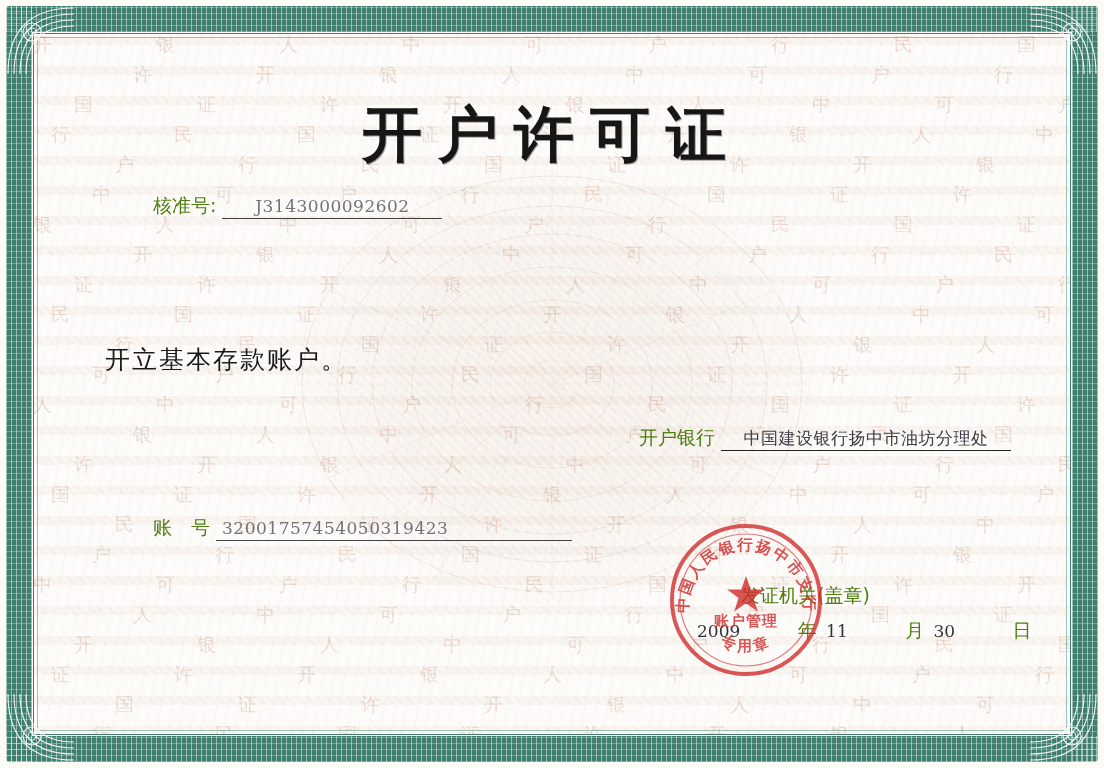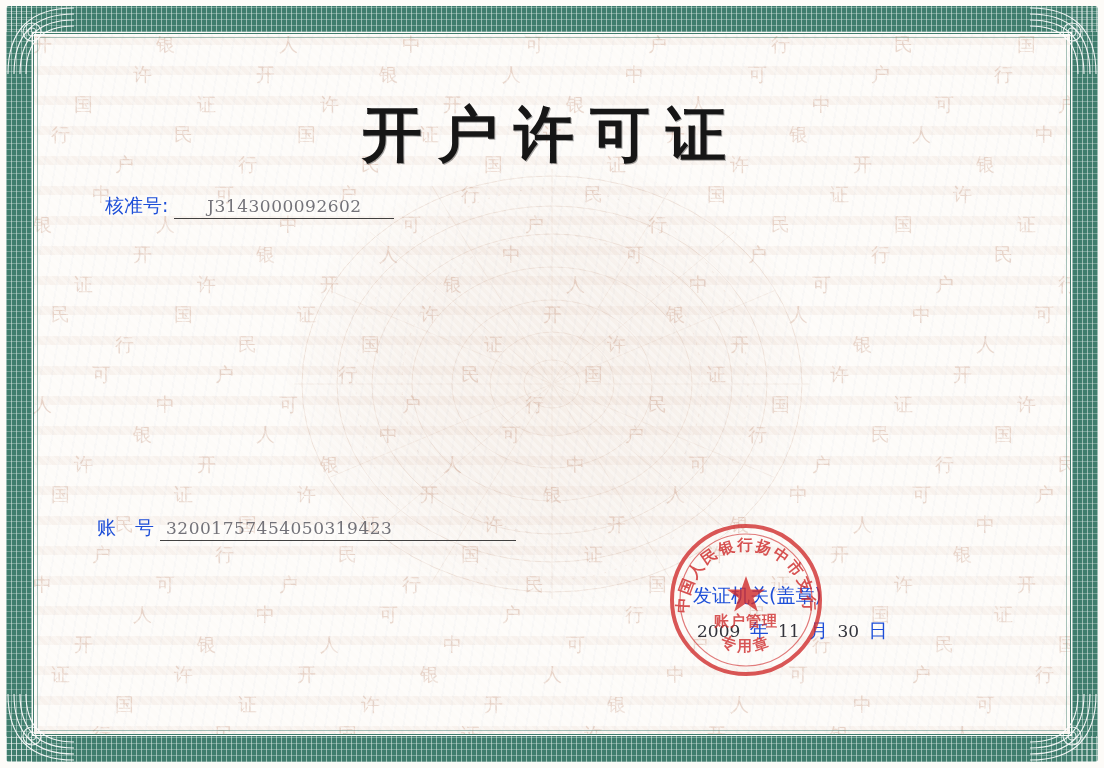--- a/index.html
+++ b/index.html
@@ -144,21 +144,22 @@
     text-shadow: 1px 1px 0 rgba(0,0,0,0.35);
   }
   .row {
     position: absolute;
     font-size: 19px;
     color: #1a1a1a;
     white-space: nowrap;
   }
   .label {
     font-size: 19px;
-    color: #1d4ed8;
+    color: #4d7c0f;
+    margin-left: 48px;
   }
   .hand {
     font-family: "DejaVu Serif", "Liberation Serif", serif;
     color: #3b3b44;
     font-size: 17px;
     letter-spacing: 0.5px;
   }
   .hand-faint {
     color: #5b5b63;
     opacity: 0.85;
@@ -188,21 +189,21 @@
   #body-line1 .uline { width: 400px; font-size: 19px; height: 30px; line-height: 30px; }
   #body-line2 { left: 72px; top: 310px; font-size: 25px; letter-spacing: 2px; }
 
   
   #legal-row { left: 72px; top: 392px; font-size: 19px; }
   #legal-row .uline { width: 205px; }
   #bank-row { left: 558px; top: 392px; font-size: 19px; }
   #bank-row .uline { width: 290px; }
 
   
-  #account-row { left: 64px; top: 482px; font-size: 19px; }
+  #account-row { left: 72px; top: 482px; font-size: 19px; }
   #account-row .uline { width: 350px; text-align: left; padding-left: 6px; }
 
   
   #issuer-block { left: 660px; top: 550px; font-size: 17px; }
   #issuer-date { left: 660px; top: 585px; font-size: 17px; }
   #issuer-date .dnum {
     font-family: "DejaVu Serif", "Liberation Serif", serif;
     color: #33333b;
     padding: 0 4px;
   }
@@ -518,22 +519,27 @@
 
     <div class="title">开户许可证</div>
 
     <div class="row" id="approval-row">
       <span class="label">核准号:</span>
       <span class="uline hand hand-faint">J3143000092602</span>
     </div>
 
 
 
-
-
+    <div class="row" id="body-line2">开立基本存款账户。</div>
+
+
+    <div class="row" id="bank-row">
+      <span class="label">开户银行</span>
+      <span class="uline hand">中国建设银行扬中市油坊分理处</span>
+    </div>
 
     <div class="row" id="account-row">
       <span class="label">账　号</span>
       <span class="uline hand hand-faint">32001757454050319423</span>
     </div>
 
     <div class="row" id="issuer-block">
       <span class="label">发证机关(盖章)</span>
     </div>
 

